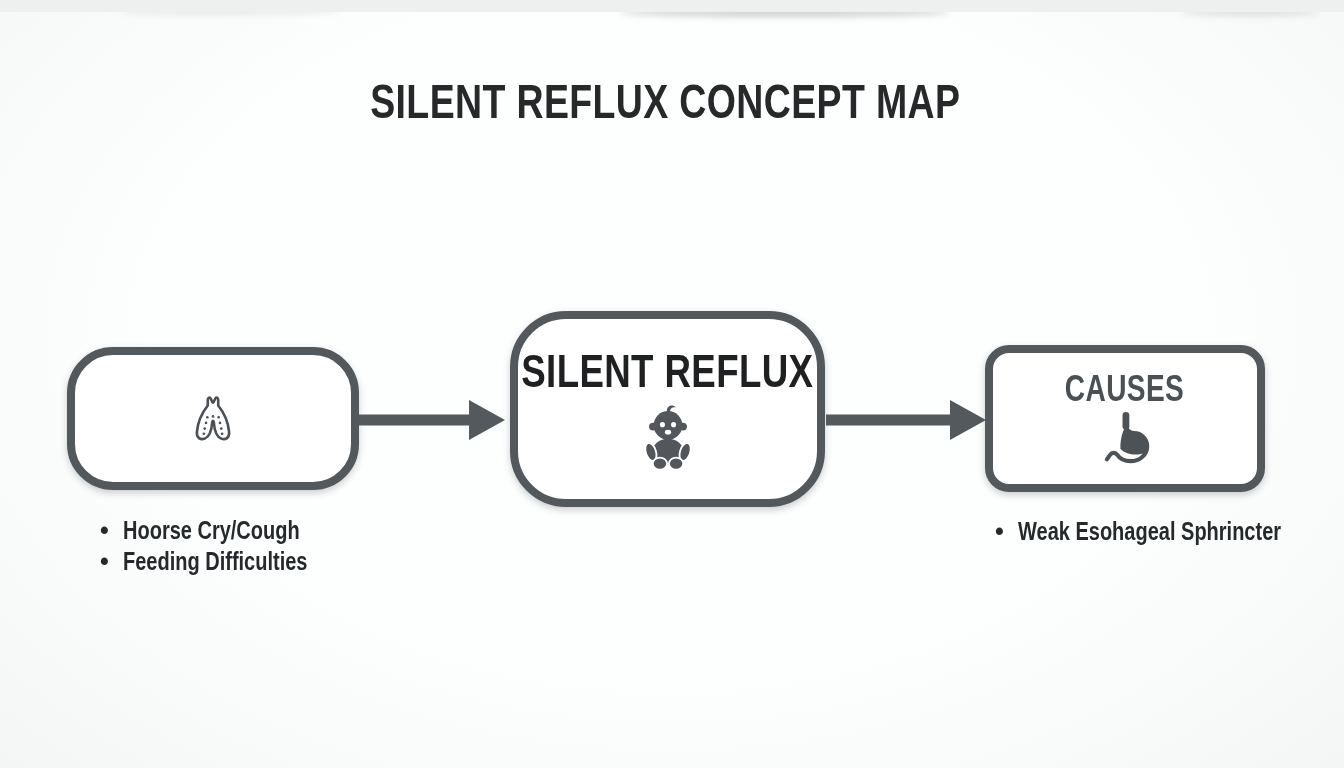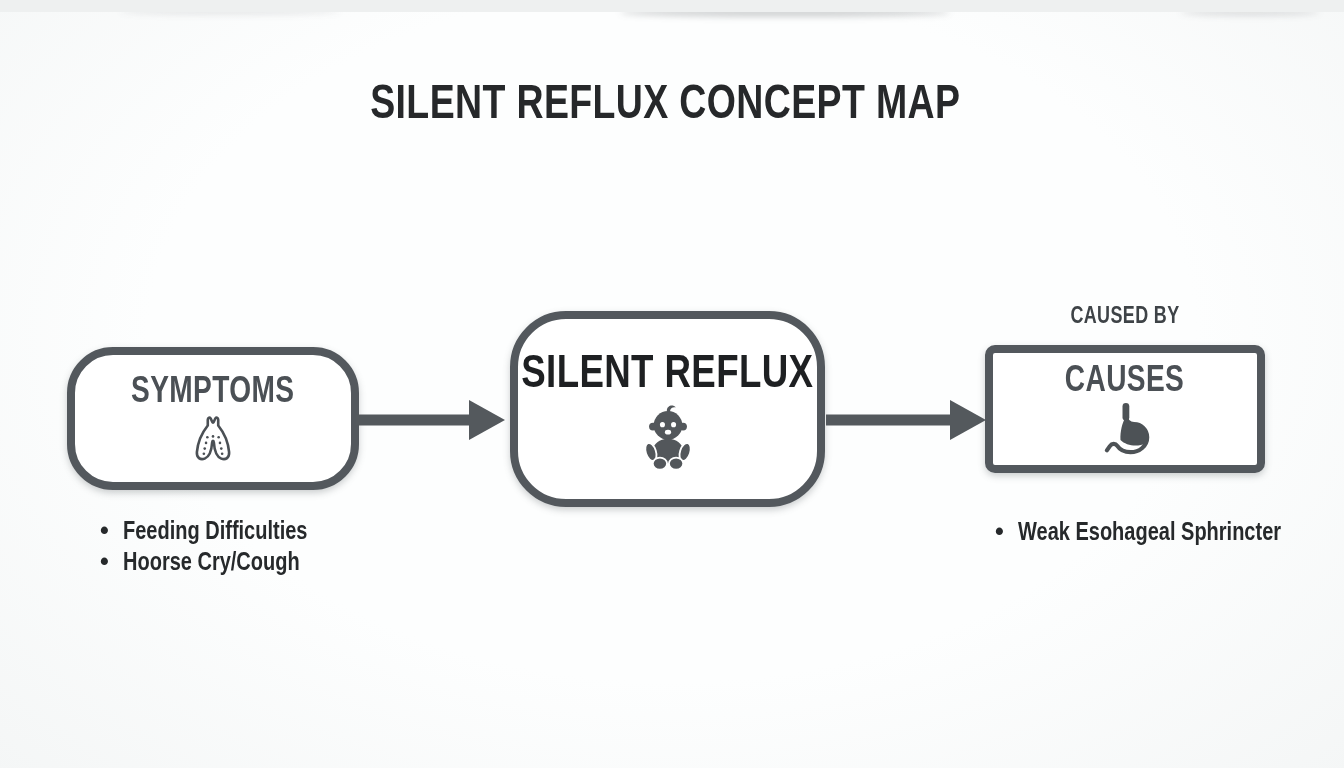--- a/index.html
+++ b/index.html
@@ -40,21 +40,21 @@
   .node{
     position:absolute;
     background:#ffffff;
     border:8px solid #53585d;
     box-sizing:border-box;
     display:flex;flex-direction:column;align-items:center;justify-content:center;
     box-shadow:0 3px 7px rgba(90,95,100,0.30);
   }
   .node-left {left:67px; top:335px;width:292px;height:143px;border-radius:46px;gap:4px;}
   .node-center{left:510px;top:299px;width:315px;height:196px;border-radius:56px;gap:6px;padding-top:0;}
-  .node-right{left:985px;top:333px;width:280px;height:128px;border-radius:10px;gap:4px;}
+  .node-right{left:985px;top:333px;width:280px;height:147px;border-radius:24px;gap:4px;}
 
   .node-label{font-size:36px;font-weight:700;color:#4b5055;letter-spacing:0.5px;line-height:1.05;}
   .node-label.dark{font-size:47px;color:#1e2022;}
 
   .icon-svg{display:block;}
 
   .arrow{position:absolute;}
 
   .bullets{
     position:absolute;list-style:none;margin:0;padding:0;
@@ -70,24 +70,22 @@
 <body>
 
 <div class="canvas">
 
   <div class="smudge s1"></div>
   <div class="smudge s2"></div>
   <div class="smudge s3"></div>
 
   <h1 class="title"><span class="cond">SILENT REFLUX CONCEPT MAP</span></h1>
 
-  <div class="rel-label rel-right"><span class="cond">CAUSED BY</span></div>
 
   <div class="node node-left">
-    <div class="node-label"><span class="cond">SYMPTOMS</span></div>
     <svg class="icon-svg" width="56" height="54" viewBox="0 0 64 62">
       <g fill="none" stroke="#4b5055" stroke-width="3" stroke-linejoin="round" stroke-linecap="round">
         <path d="M26 9 C26 6.5 28.5 5.5 29.5 7.8 L31.2 11.5 C31.6 12.4 32.4 12.4 32.8 11.5 L34.5 7.8 C35.5 5.5 38 6.5 38 9 L38 15.5 C44 23 49.5 35 50.5 46 C51 52.5 46.5 55.5 41.5 53.5 C35.5 51 33.5 43 33 35 C32.8 32.5 31.2 32.5 31 35 C30.5 43 28.5 51 22.5 53.5 C17.5 55.5 13 52.5 13.5 46 C14.5 35 20 23 26 15.5 Z"></path>
       </g>
       <g fill="#4b5055">
         <circle cx="25.5" cy="29" r="1.5"></circle>
         <circle cx="24" cy="35.5" r="1.5"></circle>
         <circle cx="22.5" cy="42" r="1.5"></circle>
         <circle cx="21.5" cy="48" r="1.5"></circle>
         <circle cx="38.5" cy="29" r="1.5"></circle>
@@ -136,21 +134,21 @@
   <div class="node node-right">
     <div class="node-label"><span class="cond">CAUSES</span></div>
     <svg class="icon-svg" width="58" height="56" viewBox="0 0 64 60">
       <path d="M33 14 C33 20 37 23.5 42 23.5 C50 23.5 56.5 30 56.5 38 C56.5 47.5 48 54.5 38 54.5 C31.5 54.5 26.5 52 23.5 47.5 C21.5 44.5 17.5 44.5 15.5 47.5 L12 52.5" fill="none" stroke="#4d5256" stroke-width="4.6" stroke-linecap="round" stroke-linejoin="round"></path>
       <line x1="33" y1="4" x2="33" y2="16" stroke="#4d5256" stroke-width="7.5" stroke-linecap="round"></line>
       <path d="M33 15 C33.5 20.5 37.5 23.5 42 23.5 C50 23.5 56.5 30 56.5 38 C56.5 40.5 56 42.7 55 44.6 C46 49 33.5 47.5 27 41 C26.5 31.5 29 21.5 33 15 Z" fill="#4d5256"></path>
     </svg>
   </div>
 
   <ul class="bullets bullets-left">
+    <li><span class="cond">Hoorse Cry/Cough</span></li>
     <li><span class="cond">Feeding Difficulties</span></li>
-    <li><span class="cond">Hoorse Cry/Cough</span></li>
   </ul>
 
   <ul class="bullets bullets-right">
     <li><span class="cond">Weak Esohageal Sphrincter</span></li>
   </ul>
 
 </div>
 
 </body></html>

